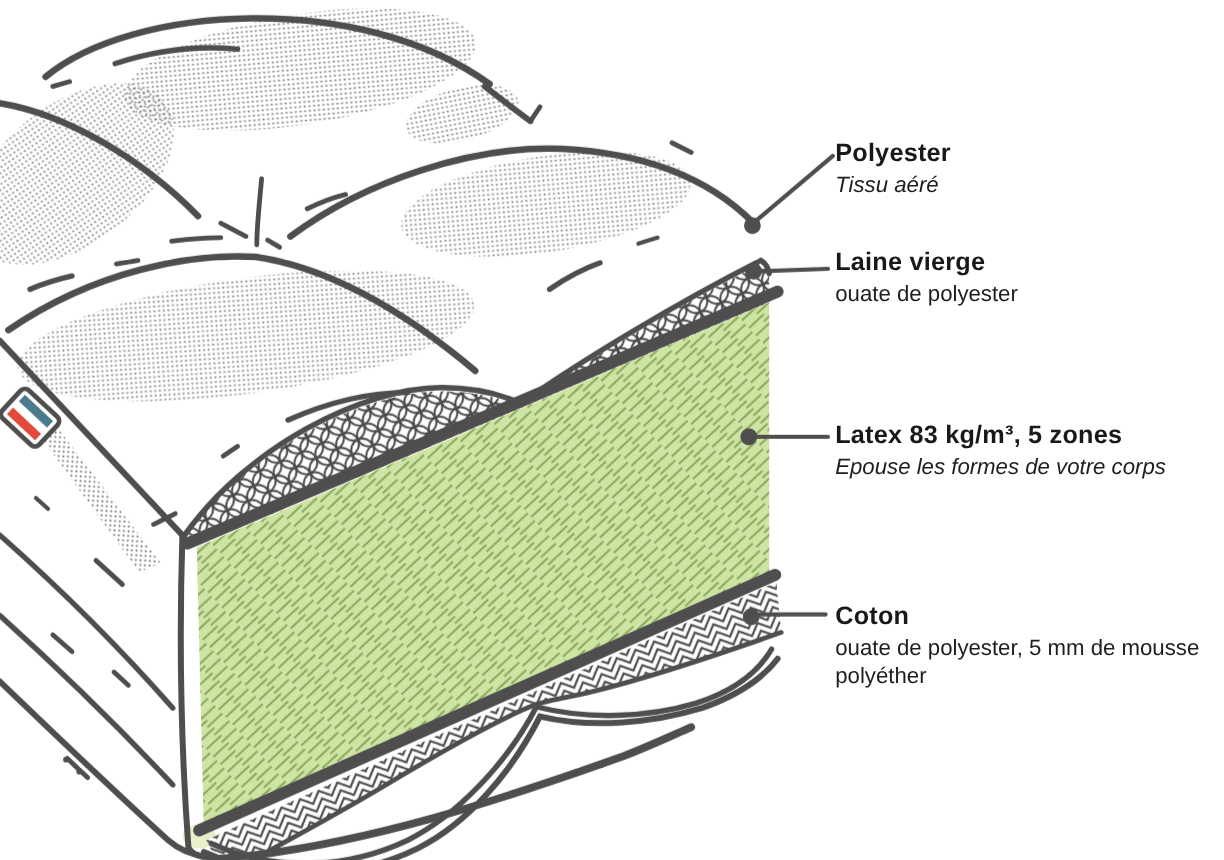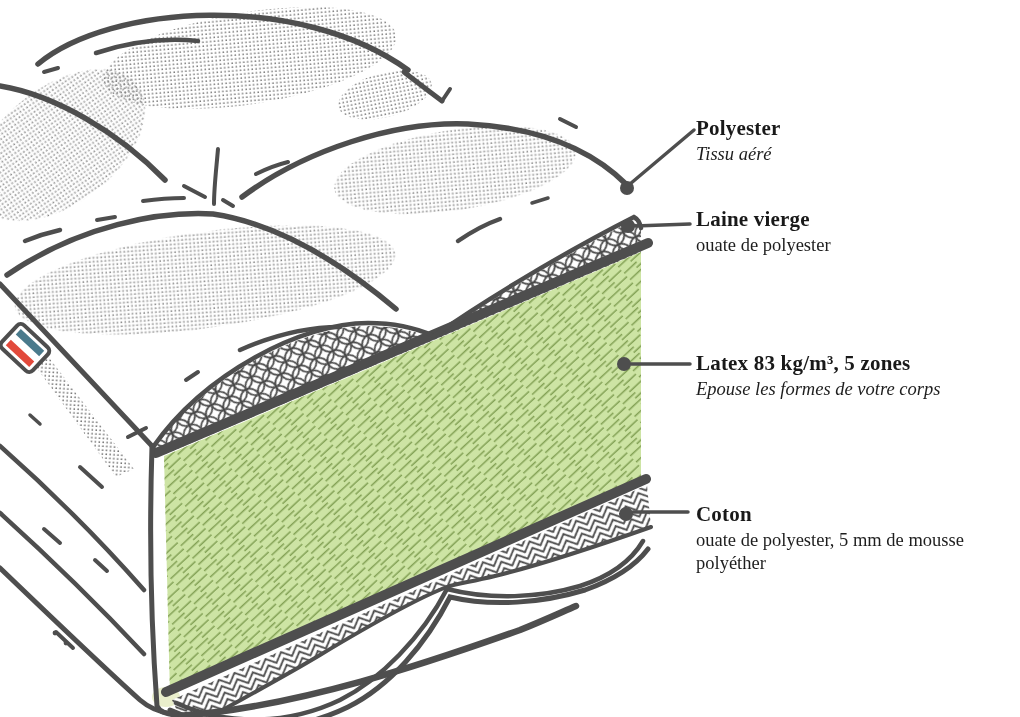--- a/index.html
+++ b/index.html
@@ -1,17 +1,17 @@
 <!DOCTYPE html>
 <html><head>
 <meta charset="utf-8">
 <style>
   html,body{margin:0;padding:0;background:#ffffff;}
   .stage{position:relative;width:1020px;height:717px;background:#ffffff;overflow:hidden;
-         font-family:Liberation Serif, serif;}
+         font-family:Liberation Sans, sans-serif;}
   .stage svg{position:absolute;left:0;top:0;}
   .label{position:absolute;left:696px;width:332px;color:#191919;}
   .label .title{font-size:21px;font-weight:700;letter-spacing:.2px;line-height:1.15;margin:0 0 3px 0;}
   .label .subtitle{font-size:18.5px;font-weight:400;line-height:1.24;color:#1e1e1e;}
   .label[data-name="label-polyester"]{top:116px;}
   .label[data-name="label-laine-vierge"]{top:207px;}
   .label[data-name="label-latex"]{top:351px;}
   .label[data-name="label-coton"]{top:502px;}
   .label[data-name="label-polyester"] .subtitle,
   .label[data-name="label-latex"] .subtitle{font-style:italic;}

